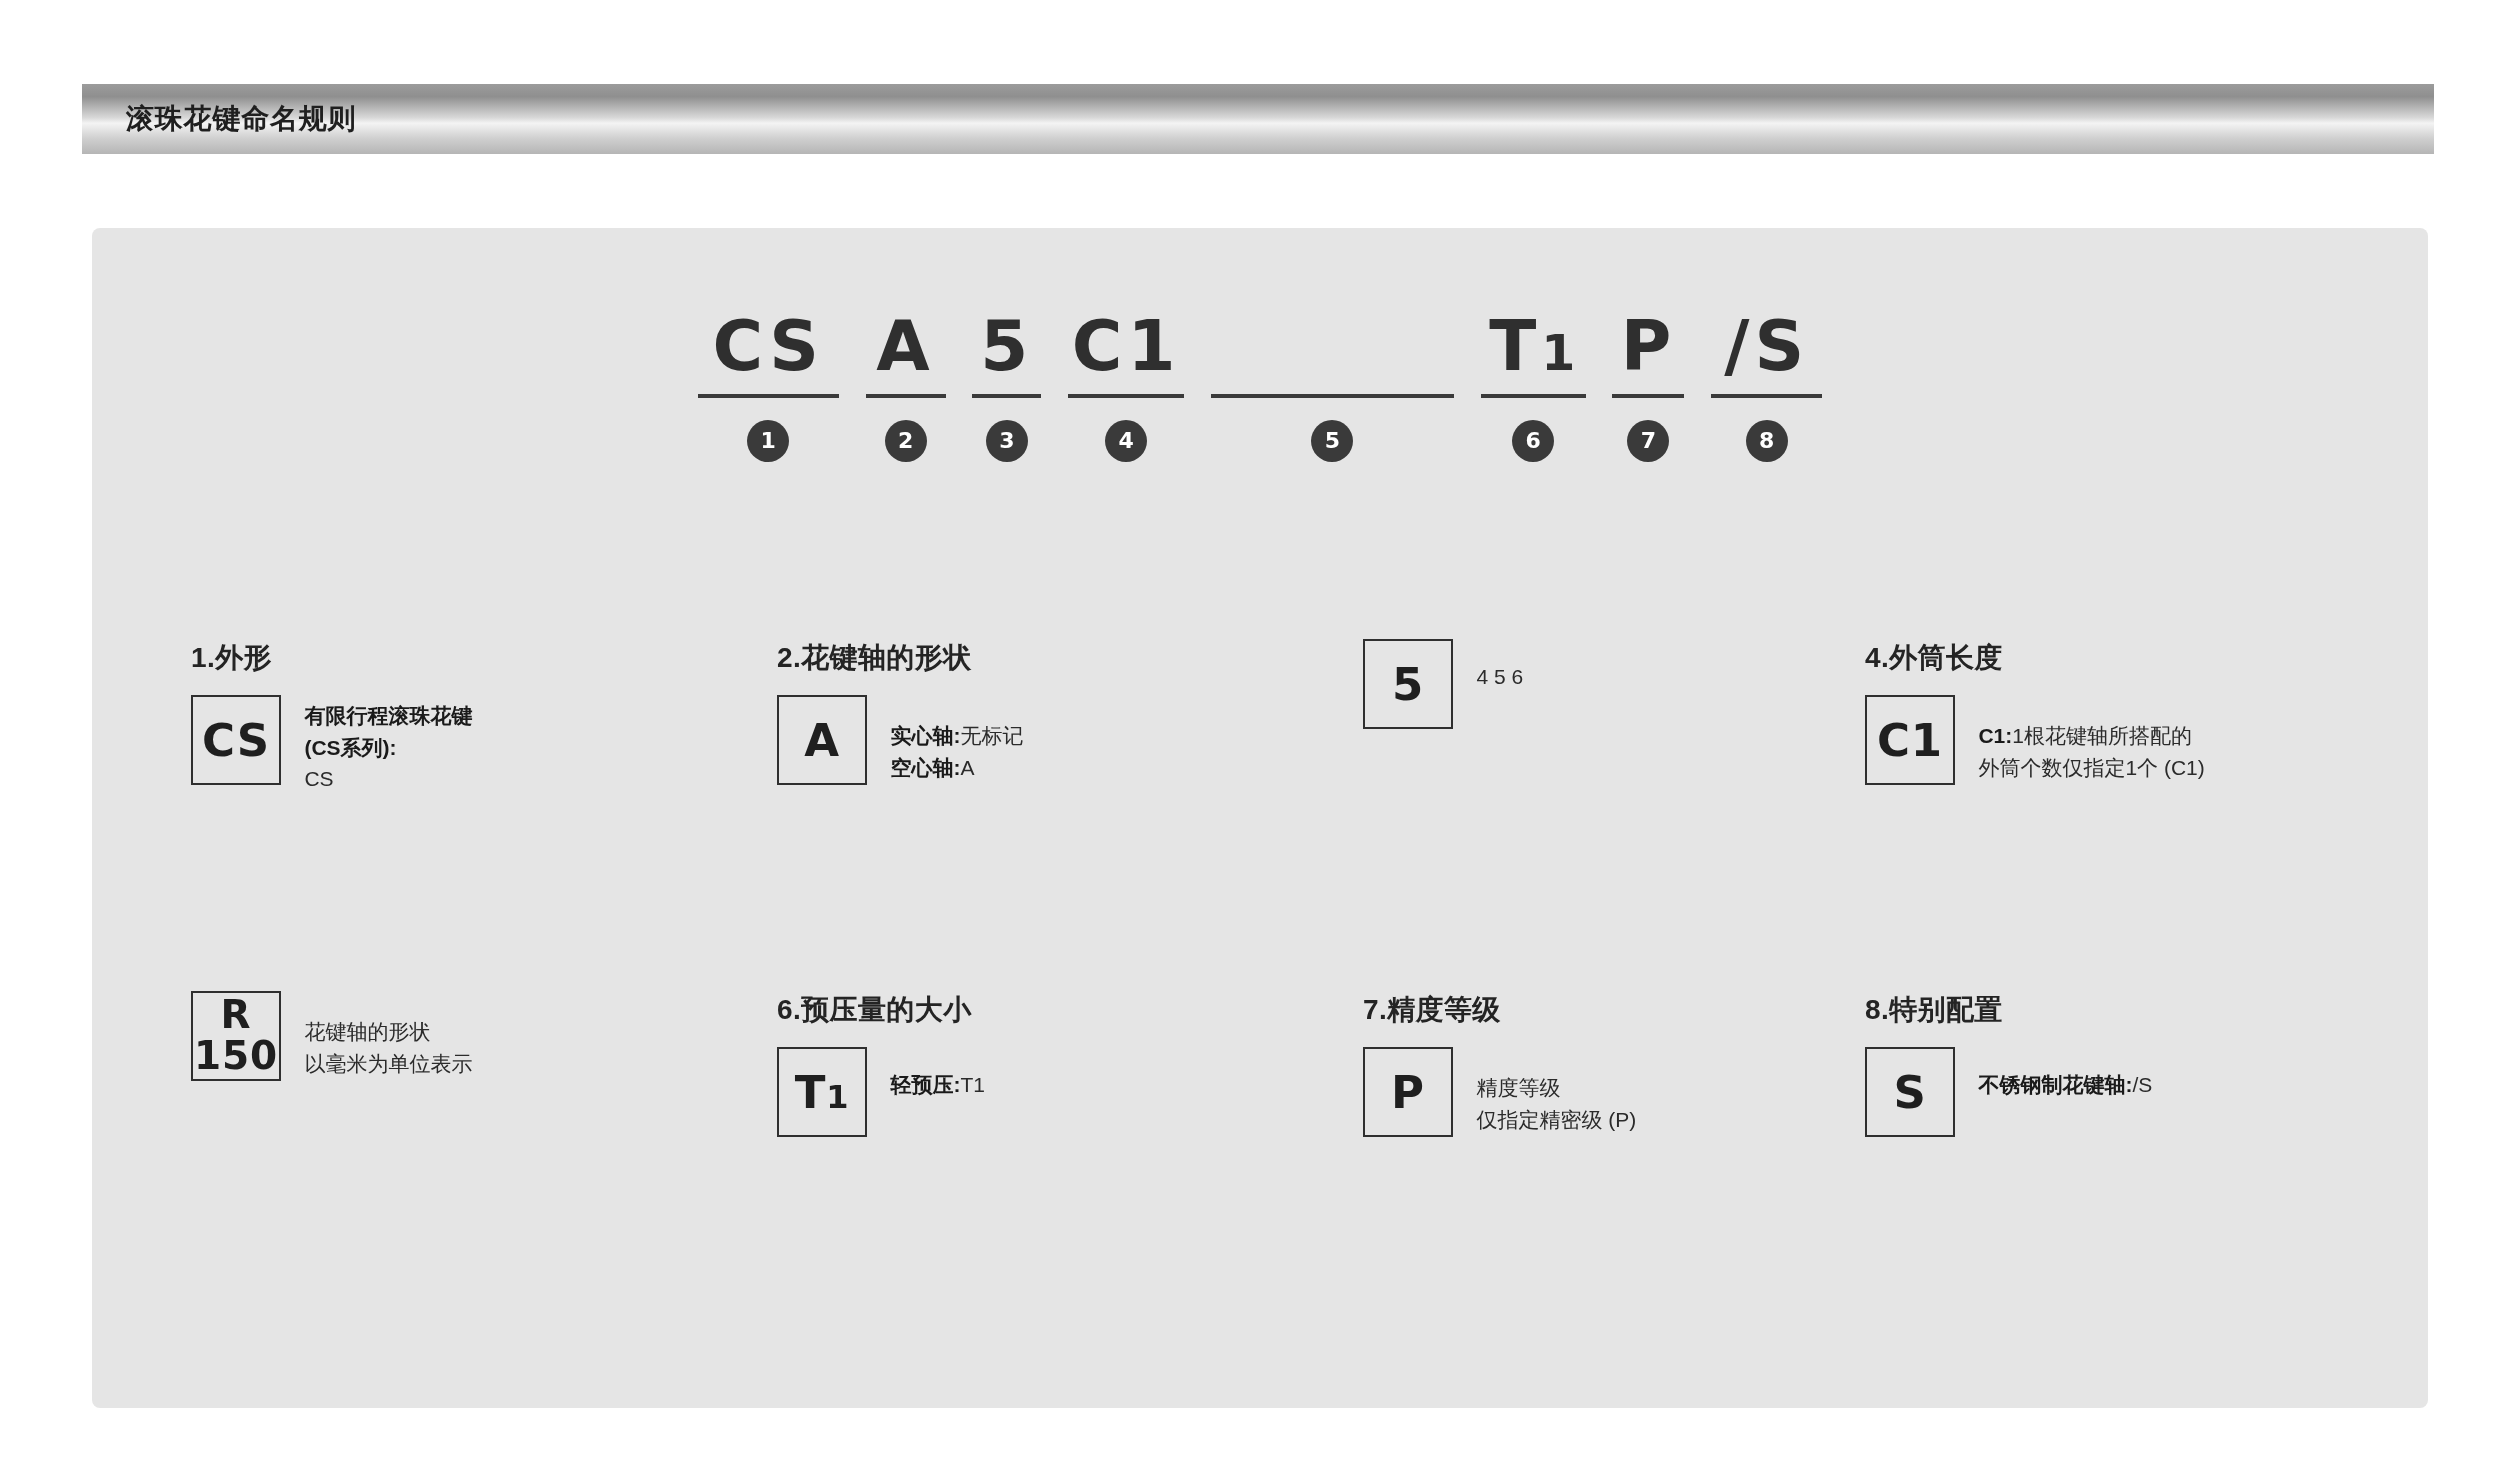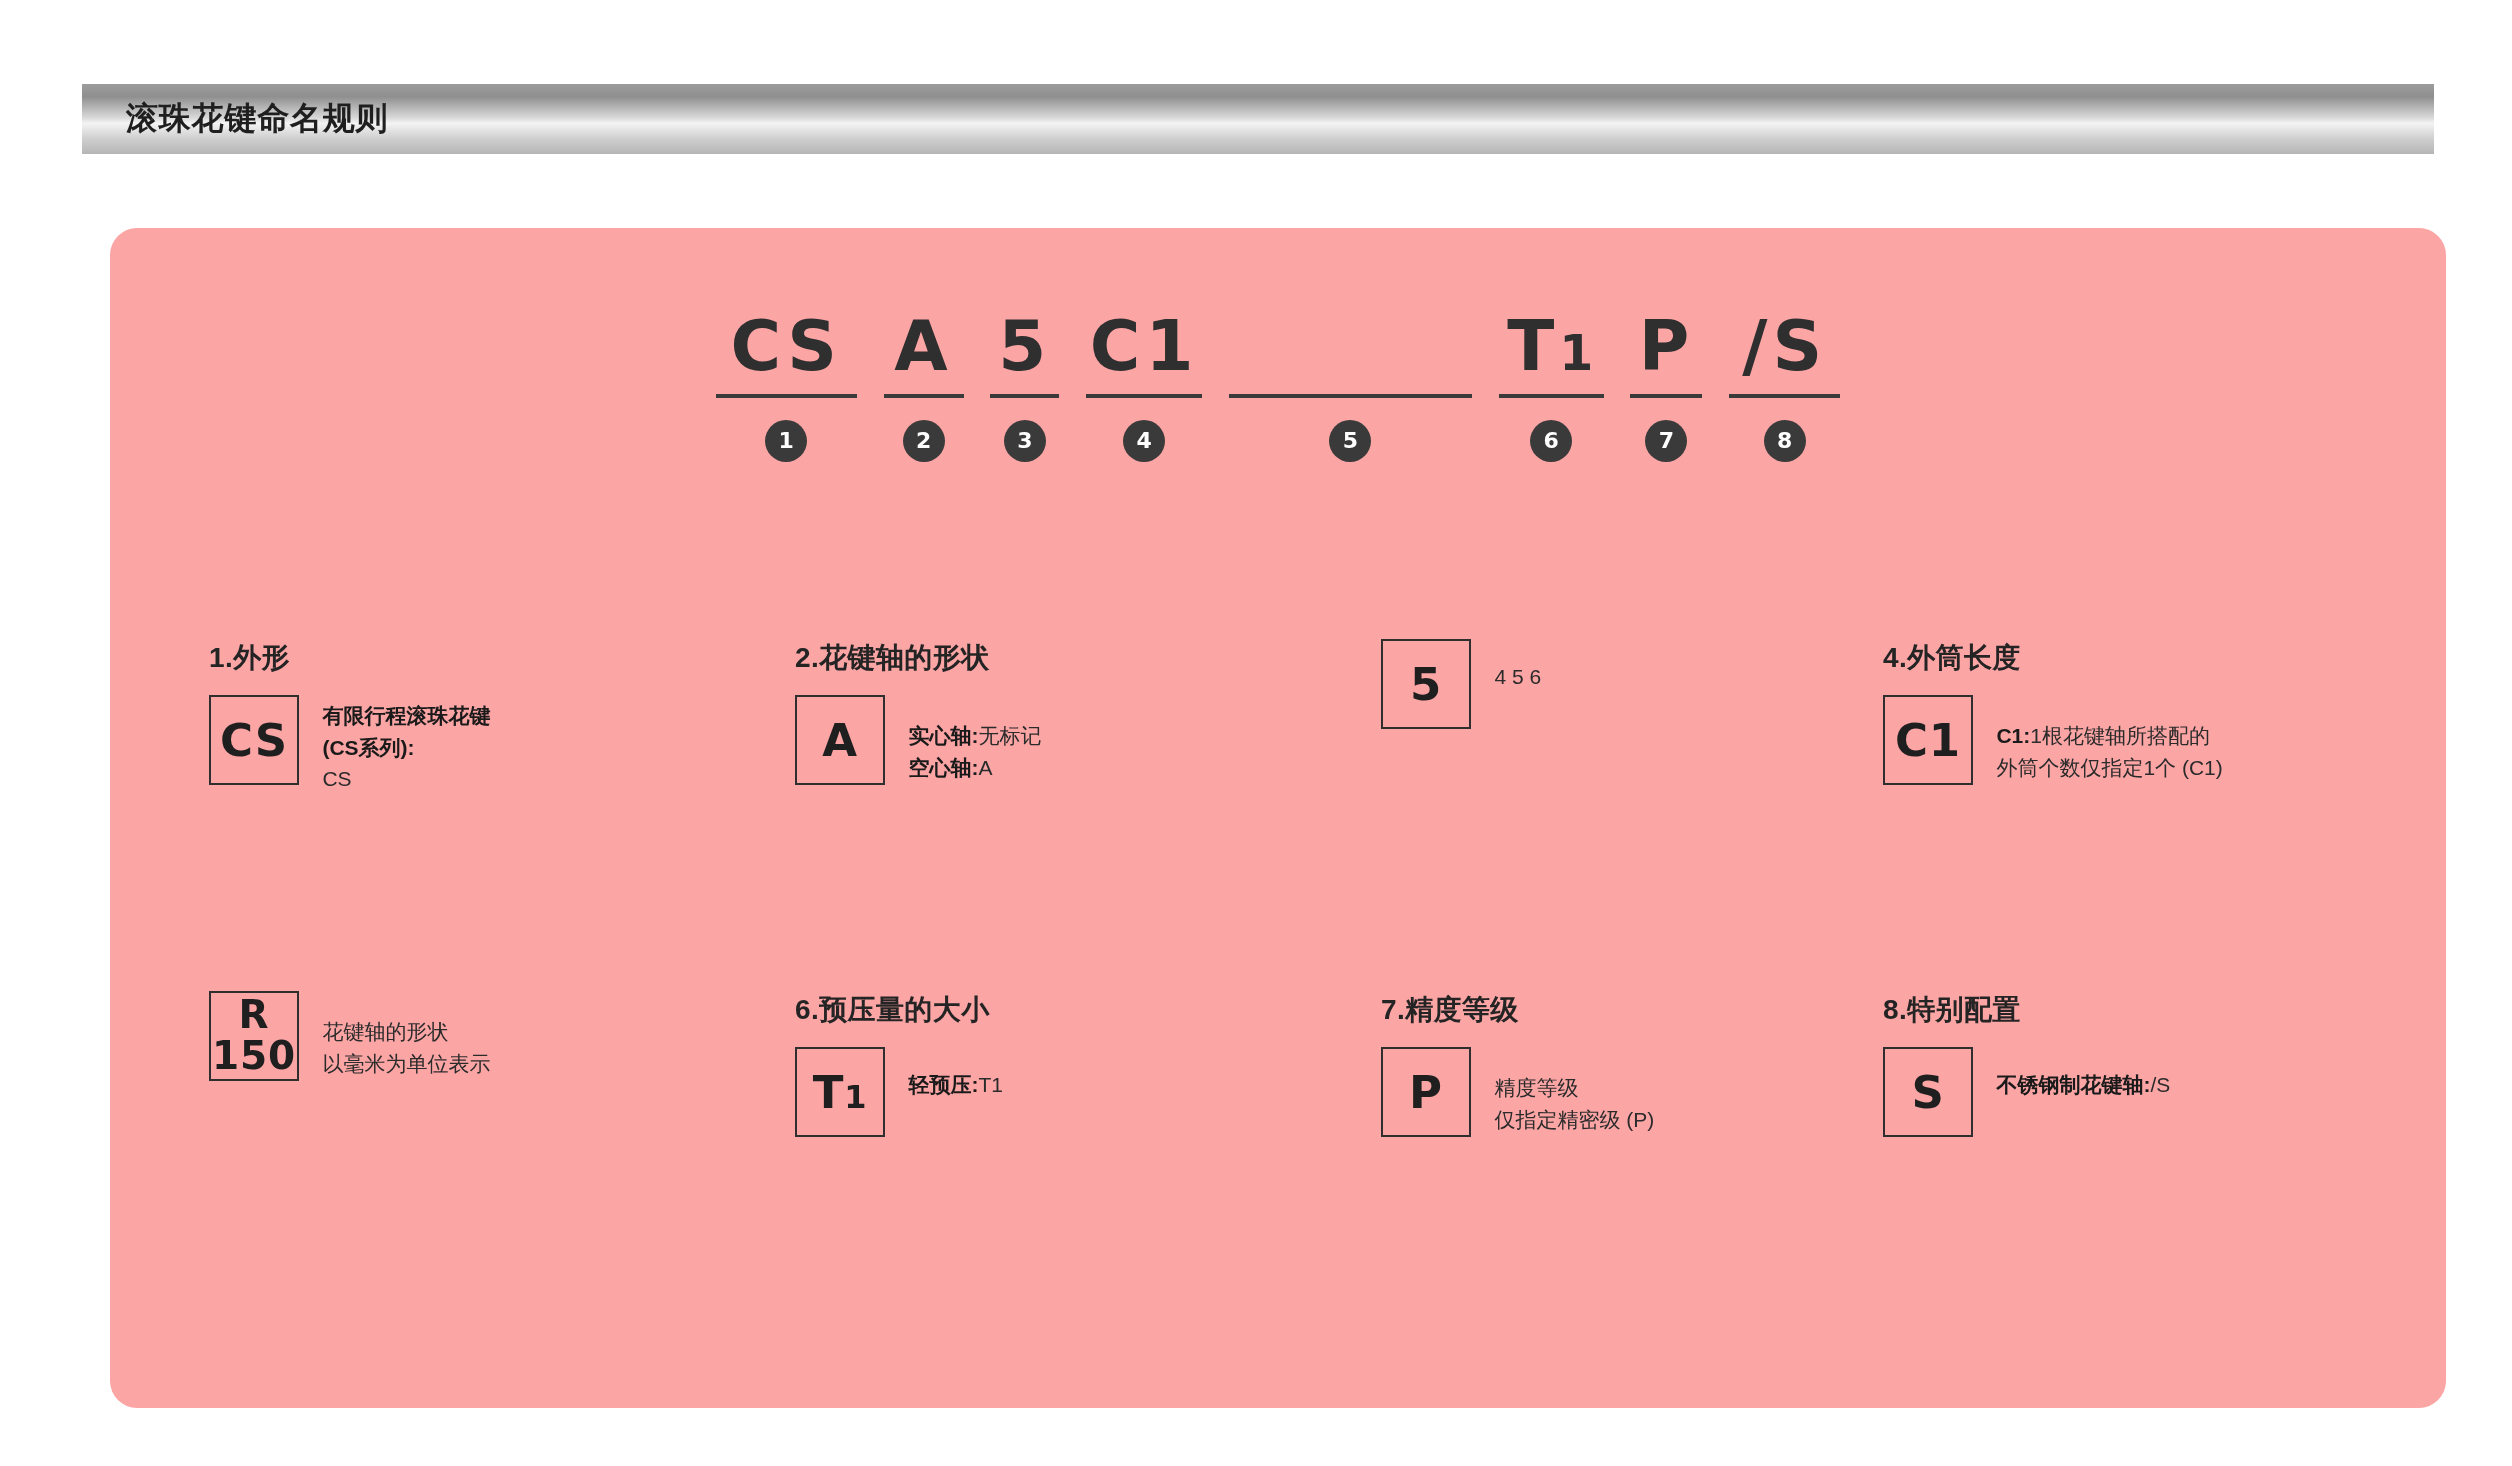--- a/index.html
+++ b/index.html
@@ -22,36 +22,35 @@
     left: 82px;
     top: 84px;
     width: 2352px;
     height: 70px;
     background: linear-gradient(to bottom, #9c9c9c 0%, #8f8f8f 18%, #d8d8d8 48%, #f4f4f4 56%, #cfcfcf 78%, #b5b5b5 100%);
     display: flex;
     align-items: center;
   }
   .title-bar .title-text {
     margin-left: 44px;
-    font-size: 32px;
+    font-size: 28px;
     font-weight: bold;
     color: #1f1f1f;
     letter-spacing: 0.8px;
   }
 
   
   .panel {
     position: absolute;
     left: 92px;
     top: 228px;
     width: 2336px;
     height: 1180px;
-    background: #fca5a5;
-    border-radius: 27px;
-    margin-left: 18px;
+    background: #e5e5e5;
+    border-radius: 8px;
   }
 
   
   .code-row {
     position: absolute;
     left: 0;
     top: 84px;
     width: 100%;
     display: flex;
     justify-content: center;

